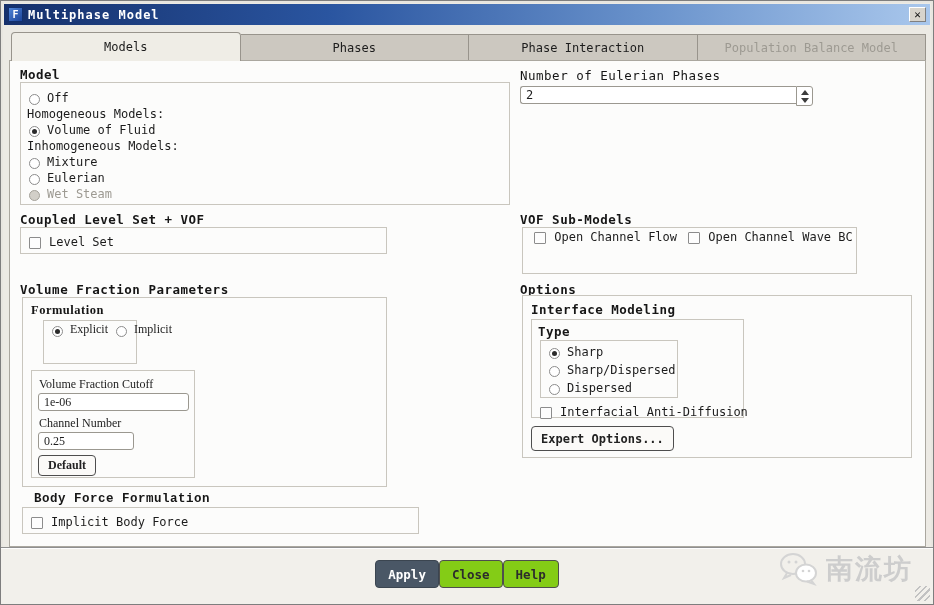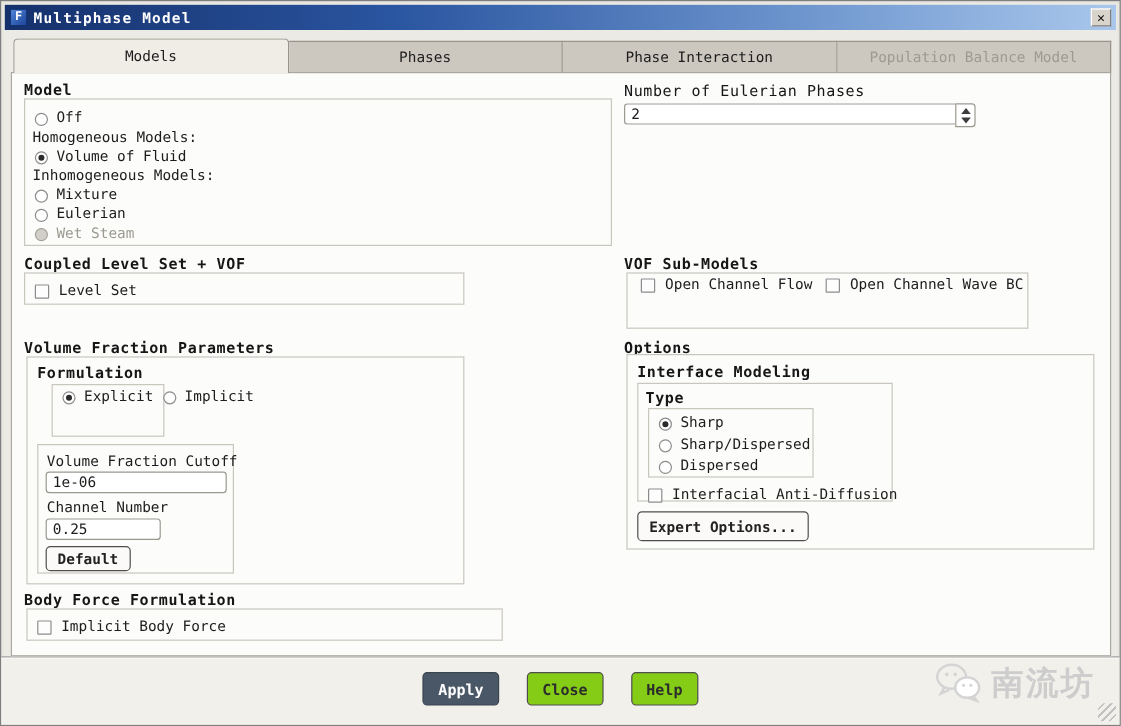--- a/index.html
+++ b/index.html
@@ -91,21 +91,21 @@
   .btn {
     display:inline-flex; align-items:center; justify-content:center;
     background:#fbfaf8; border:1px solid #4e4e4e; border-radius:4px;
     font-family:inherit; font-weight:bold; font-size:12px; color:#222;
     padding:0 9px;
   }
   
   .footer-sep { position:absolute; left:0; right:0; top:546px; height:2px; border-top:1px solid #8f8f8f; border-bottom:1px solid #fdfdfd; }
   .footer { position:absolute; left:0; right:0; top:548px; bottom:0; background:#f2f0eb; }
   .footer-buttons {
-    position:absolute; left:0; right:0; top:11px; display:flex; justify-content:center; gap:23px;align-items:flex-end;
+    position:absolute; left:0; right:0; top:11px; display:flex; justify-content:center; gap:0;align-items:flex-end;
   }
   .fbtn { height:28px; padding:0 12px; display:flex; align-items:center; justify-content:center; border-radius:4px; font-weight:bold; font-size:12.5px; }
   .fbtn.apply { background:#4a5766; color:#fff; border:1px solid #3b4550; }
   .fbtn.ghost { background:#84cc16; color:#2c2c2c; border:1.5px solid #4e4e4e; }
   .watermark { position:absolute; right:20px; top:2px; display:flex; align-items:center; gap:6px; }
   .wm-text { font-size:27px; font-weight:bold; color:#cdcdcd; font-family:"DejaVu Sans","Liberation Sans",sans-serif; letter-spacing:2px; }
   .grip {
     position:absolute; right:3px; bottom:3px; width:15px; height:15px;
     background:repeating-linear-gradient(135deg,transparent 0 3px,#c2c2c2 3px 4.5px);
   }
@@ -183,21 +183,21 @@
         <span class="checkbox"></span>
         <span>Open Channel Flow</span>
       </div>
       <div class="row">
         <span class="checkbox"></span>
         <span>Open Channel Wave BC</span>
       </div>
     </div>
 
     <div class="sec-title" style="left:10px; top:221px;">Volume Fraction Parameters</div>
-    <div class="gbox" style="left:12px; top:236px; width:365px; height:190px;">
+    <div class="gbox" style="left:12px; top:236px; width:365px; height:190px;font-family:Liberation Serif, serif;">
       <div class="sec-title" style="left:8px; top:5px;">Formulation</div>
       <div class="gbox" style="left:20px; top:22px; width:94px; height:44px; display:flex; flex-direction:row; justify-content:space-evenly;">
         <div class="row">
           <span class="radio checked"></span>
           <span>Explicit</span>
         </div>
         <div class="row">
           <span class="radio"></span>
           <span>Implicit</span>
         </div>
@@ -231,21 +231,21 @@
           </div>
         </div>
         <div class="row" style="position:absolute; left:0px; top:83px;">
           <span class="checkbox"></span>
           <span>Interfacial Anti-Diffusion</span>
         </div>
       </div>
       <div class="btn" style="position:absolute; left:8px; top:130px; height:25px;">Expert Options...</div>
     </div>
 
-    <div class="sec-title" style="left:10px; top:431px;">Body Force Formulation</div>
+    <div class="sec-title" style="left:24px; top:431px;font-family:Liberation Mono, monospace;">Body Force Formulation</div>
     <div class="gbox" style="left:12px; top:446px; width:397px; height:27px; display:flex; align-items:center;">
       <div class="row">
         <span class="checkbox"></span>
         <span>Implicit Body Force</span>
       </div>
     </div>
 
   </div>
 
   <div class="footer-sep"></div>

